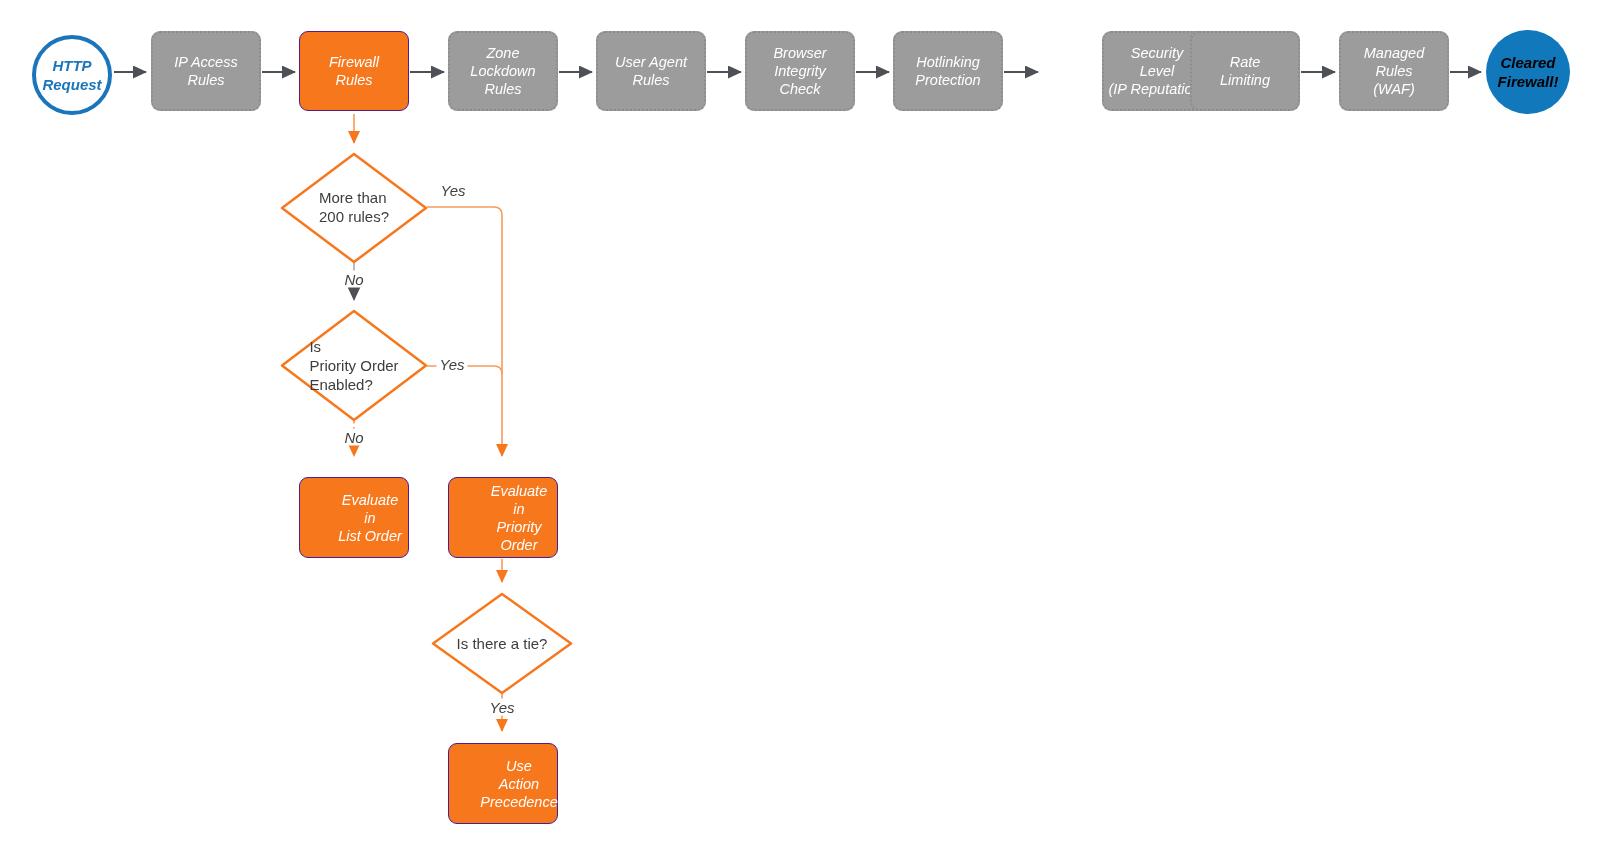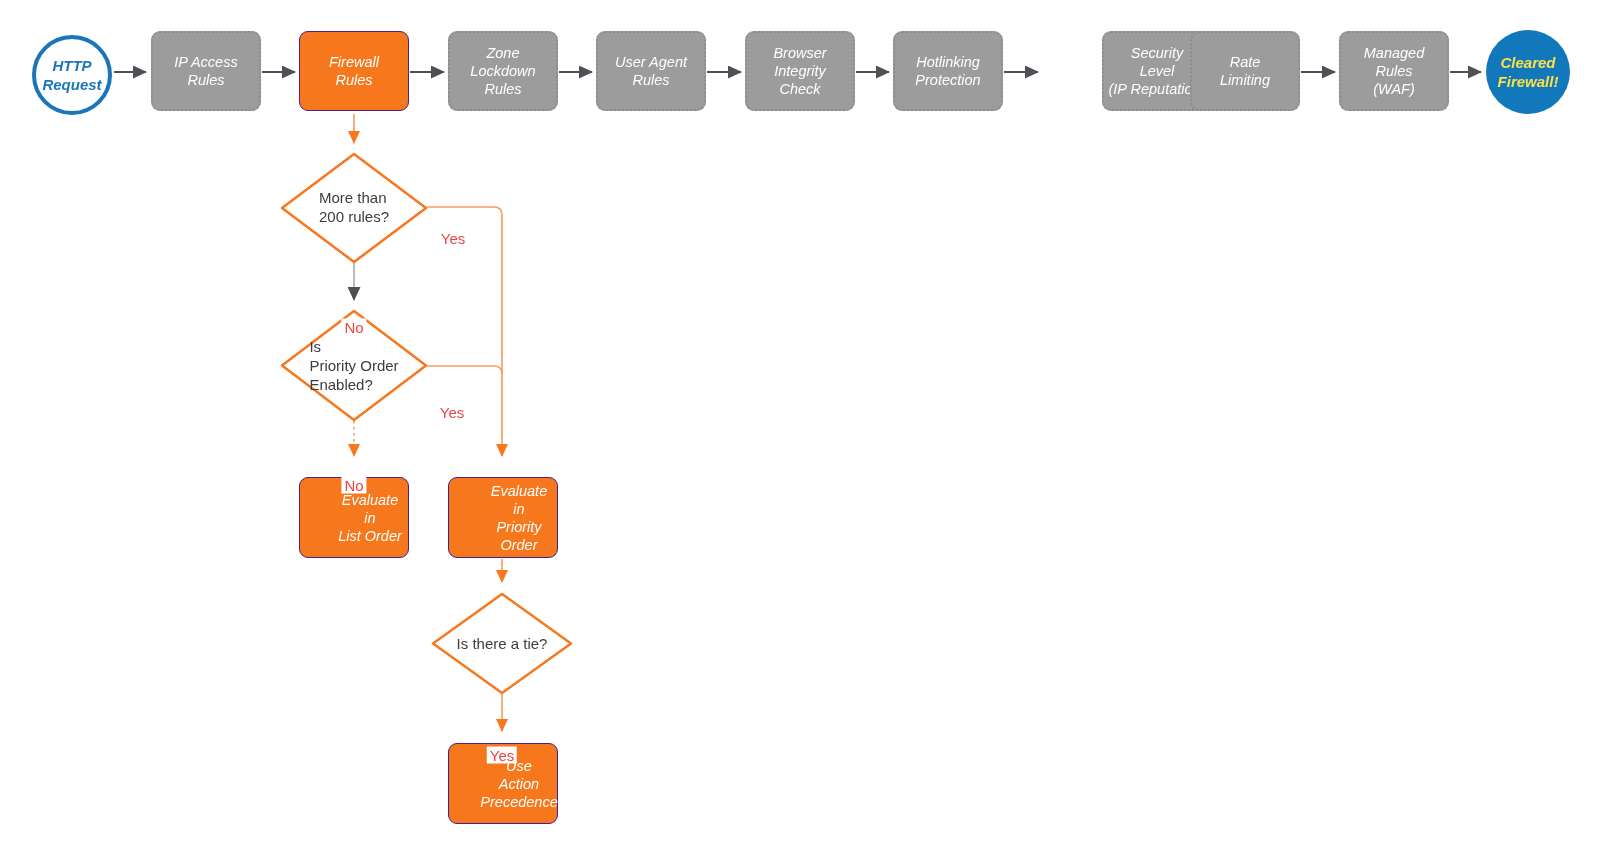--- a/index.html
+++ b/index.html
@@ -18,29 +18,29 @@
   }
   .graybox{background:#9c9c9c;border:2px dotted #8c8c8c;}
   .orangebox{background:#f7771c;border:1px solid #4c1d95;color:#ffffff;
     font-style:italic;font-size:14.5px;line-height:18px;}
   .action{width:110px;height:81px;border-radius:9px;padding-left:32px;}
   .circle{border-radius:50%;font-weight:bold;font-style:italic;
     font-size:15px;line-height:19px;align-items:center;}
   .start{left:32px;top:35px;width:80px;height:80px;
     border:4px solid #1b75bb;color:#1b75bb;background:#ffffff;}
   .end{left:1486px;top:30px;width:84px;height:84px;
-    background:#1278bc;color:#fde047;}
+    background:#1278bc;color:#000000;}
   .dlabel{
     position:absolute;transform:translate(-50%,-50%);text-align:left;
     white-space:pre-line;font-size:15px;line-height:19px;color:#3d3d3d;
   }
   .elabel{
     position:absolute;transform:translate(-50%,-50%);
-    font-size:15px;color:#ef4444;
-    background:#ffffff;padding:0 3px;margin-top:48px;
+    font-style:italic;font-size:15px;color:#404040;
+    background:#ffffff;padding:0 3px;
   }
 </style>
 </head>
 <body>
 
 <div id="canvas">
 
   <svg id="connectors" viewBox="0 0 1600 858" xmlns="http://www.w3.org/2000/svg">
     <defs>
       <marker id="mDark" markerUnits="userSpaceOnUse" markerWidth="15" markerHeight="13" refX="13" refY="6.5" orient="auto">

